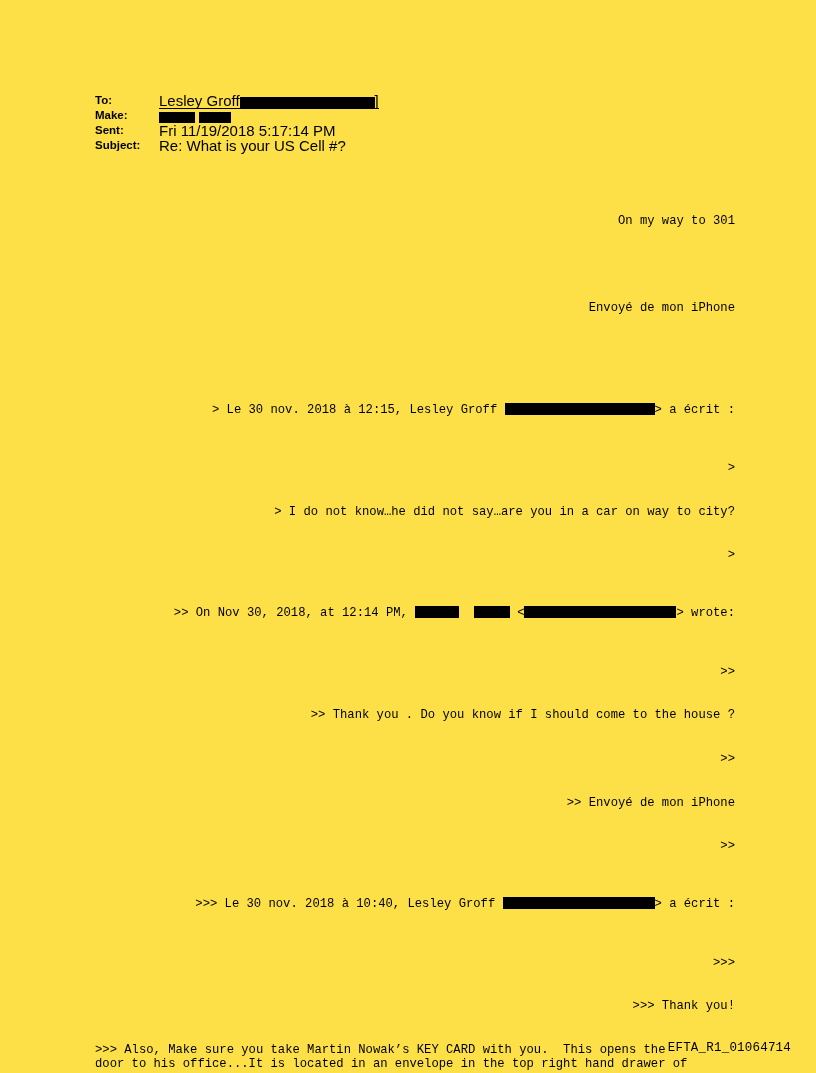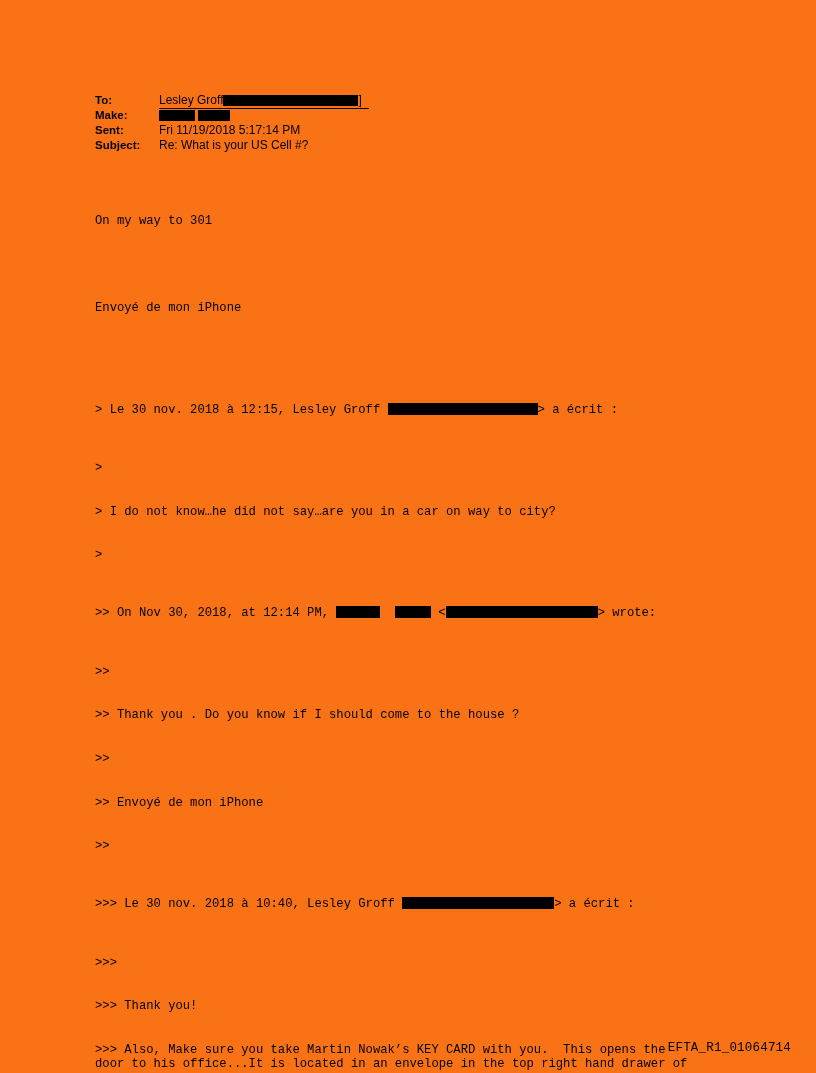--- a/index.html
+++ b/index.html
@@ -13,21 +13,21 @@
     position: relative;
     font-family: "Liberation Sans", sans-serif;
     color: #000000;
     overflow: hidden;
   }
   .page {
     position: absolute;
     left: 0; top: 0;
     width: 816px;
     height: 1073px;
-    background: #f97316;
+    background: #fde047;
   }
   
   .header {
     position: absolute;
     left: 95px;
     top: 93px;
     width: 620px;
     font-family: "Liberation Sans", sans-serif;
     font-size: 11.5px;
     line-height: 15px;
@@ -38,21 +38,21 @@
     height: 15px;
   }
   .hlabel {
     font-weight: bold;
     width: 64px;
     flex: 0 0 64px;
     font-size: 11.5px;
   }
   .hvalue {
     position: relative;
-    font-size: 12px;
+    font-size: 15px;
     white-space: nowrap;
   }
   .redact {
     display: inline-block;
     background: #000000;
     vertical-align: middle;
   }
   .hvalue .redact { vertical-align: -2px; }
   .to-underline {
     border-bottom: 1px solid #000;
@@ -67,21 +67,21 @@
     top: 170px;
     width: 640px;
     font-family: "Liberation Mono", monospace;
     font-size: 12.2px;
     line-height: 14.55px;
     white-space: pre-wrap;
     color: #000;
   }
   .para { margin: 0; padding: 0; }
   .blank { height: 14.55px; }
-  .ln { display: block; }
+  .ln { display: block; text-align: right; }
   .ln .redact { vertical-align: -2px; }
 
   
   .footer {
     position: absolute;
     right: 25px;
     bottom: 18px;
     font-family: Liberation Mono, monospace;
     font-size: 12.5px;
     letter-spacing: 0.2px;

